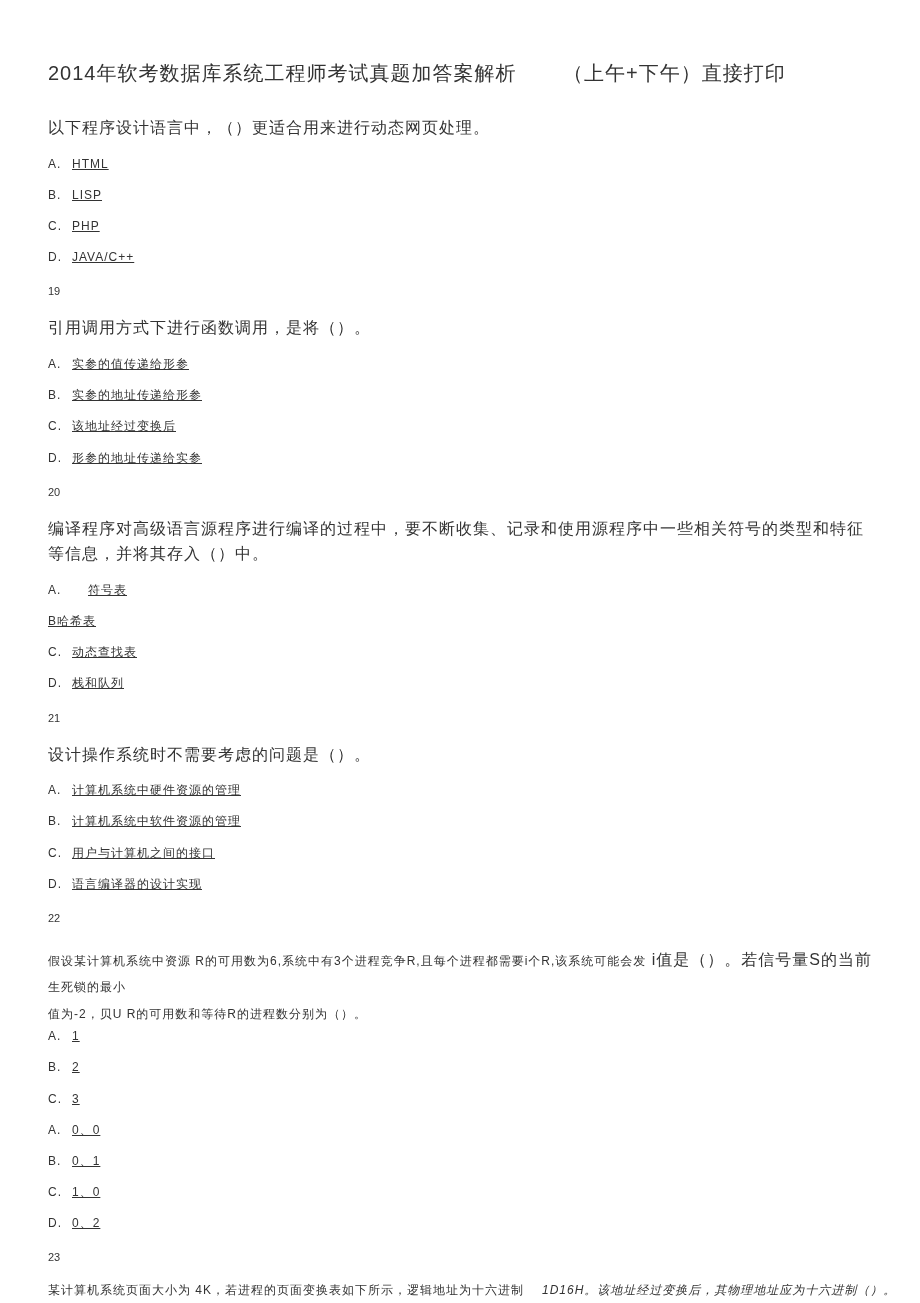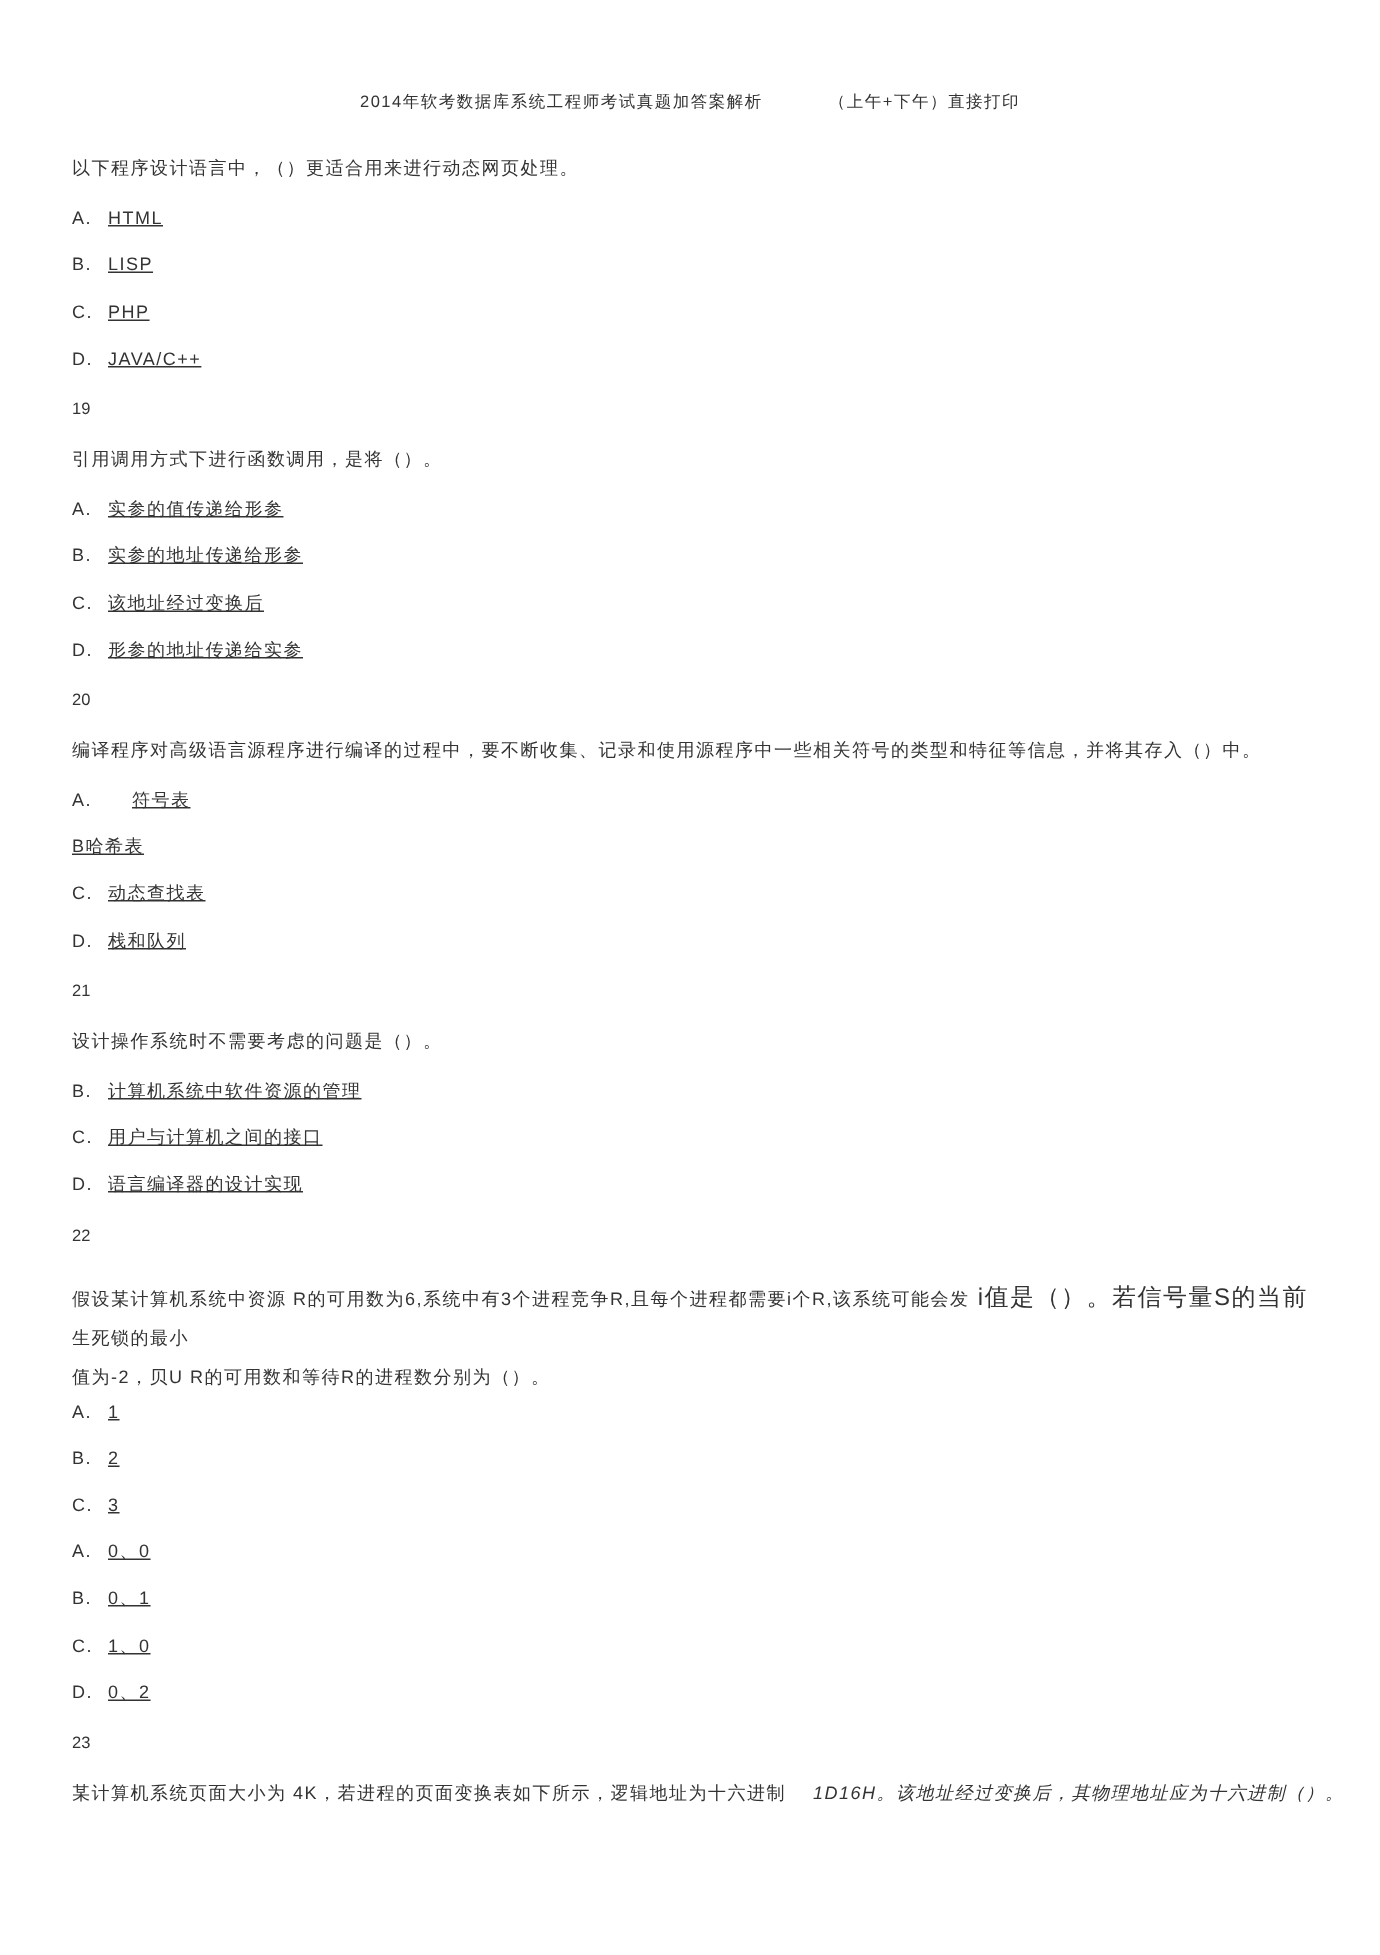--- a/index.html
+++ b/index.html
@@ -8,34 +8,34 @@
     background: #ffffff;
     font-family: "SimSun", "Microsoft YaHei", sans-serif;
     color: #333333;
     width: 920px;
   }
   .page {
     padding: 60px 48px 30px 48px;
     box-sizing: border-box;
   }
   .title-line {
-    text-align: center;
+    text-align: left;
     margin-bottom: 28px;
-    font-size: 11px;
+    font-size: 20px;
     letter-spacing: 1px;
   }
   .title-main {
     display: inline-block;
     margin-right: 40px;
   }
   .title-sub {
     display: inline-block;
   }
   .stem {
-    font-size: 12px;
+    font-size: 16px;
     line-height: 1.6;
     letter-spacing: 1px;
     margin-bottom: 14px;
   }
   .opt {
     font-size: 12px;
     line-height: 1.6;
     letter-spacing: 1px;
     margin-bottom: 12px;
     text-decoration: underline;
@@ -104,20 +104,21 @@
 
   <div class="stem">编译程序对高级语言源程序进行编译的过程中，要不断收集、记录和使用源程序中一些相关符号的类型和特征等信息，并将其存入（）中。</div>
   <div class="opt"><span class="letter" style="width:40px">A.</span><span>符号表</span></div>
   <div class="opt">B哈希表</div>
   <div class="opt"><span class="letter">C.</span><span>动态查找表</span></div>
   <div class="opt"><span class="letter">D.</span><span>栈和队列</span></div>
 
   <div class="qnum">21</div>
 
   <div class="stem">设计操作系统时不需要考虑的问题是（）。</div>
+  <div class="opt"><span class="letter">A.</span><span>计算机系统中硬件资源的管理</span></div>
   <div class="opt"><span class="letter">B.</span><span>计算机系统中软件资源的管理</span></div>
   <div class="opt"><span class="letter">C.</span><span>用户与计算机之间的接口</span></div>
   <div class="opt"><span class="letter">D.</span><span>语言编译器的设计实现</span></div>
 
   <div class="qnum">22</div>
 
   <div class="q22-stem">
     <div class="q22-row">
       <span>假设某计算机系统中资源 R的可用数为6,系统中有3个进程竞争R,且每个进程都需要i个R,该系统可能会发生死锁的最小</span>
       <span class="q22-right">i值是（）。若信号量S的当前</span>

